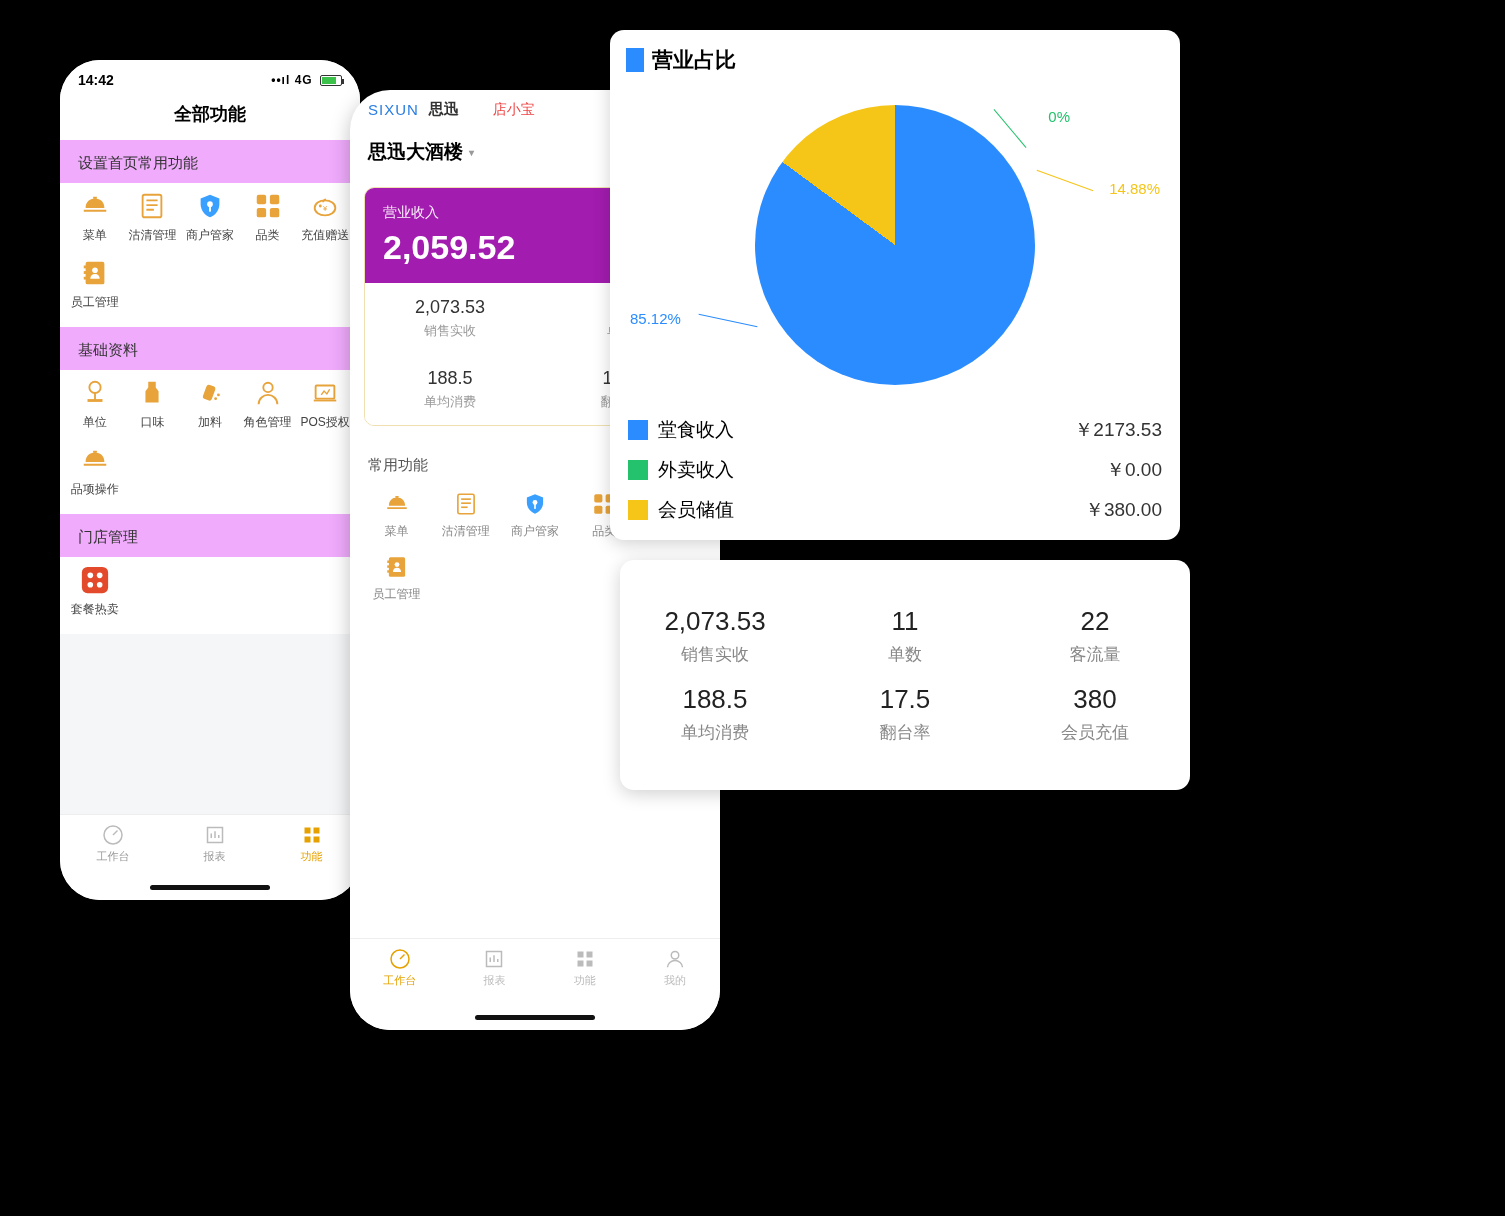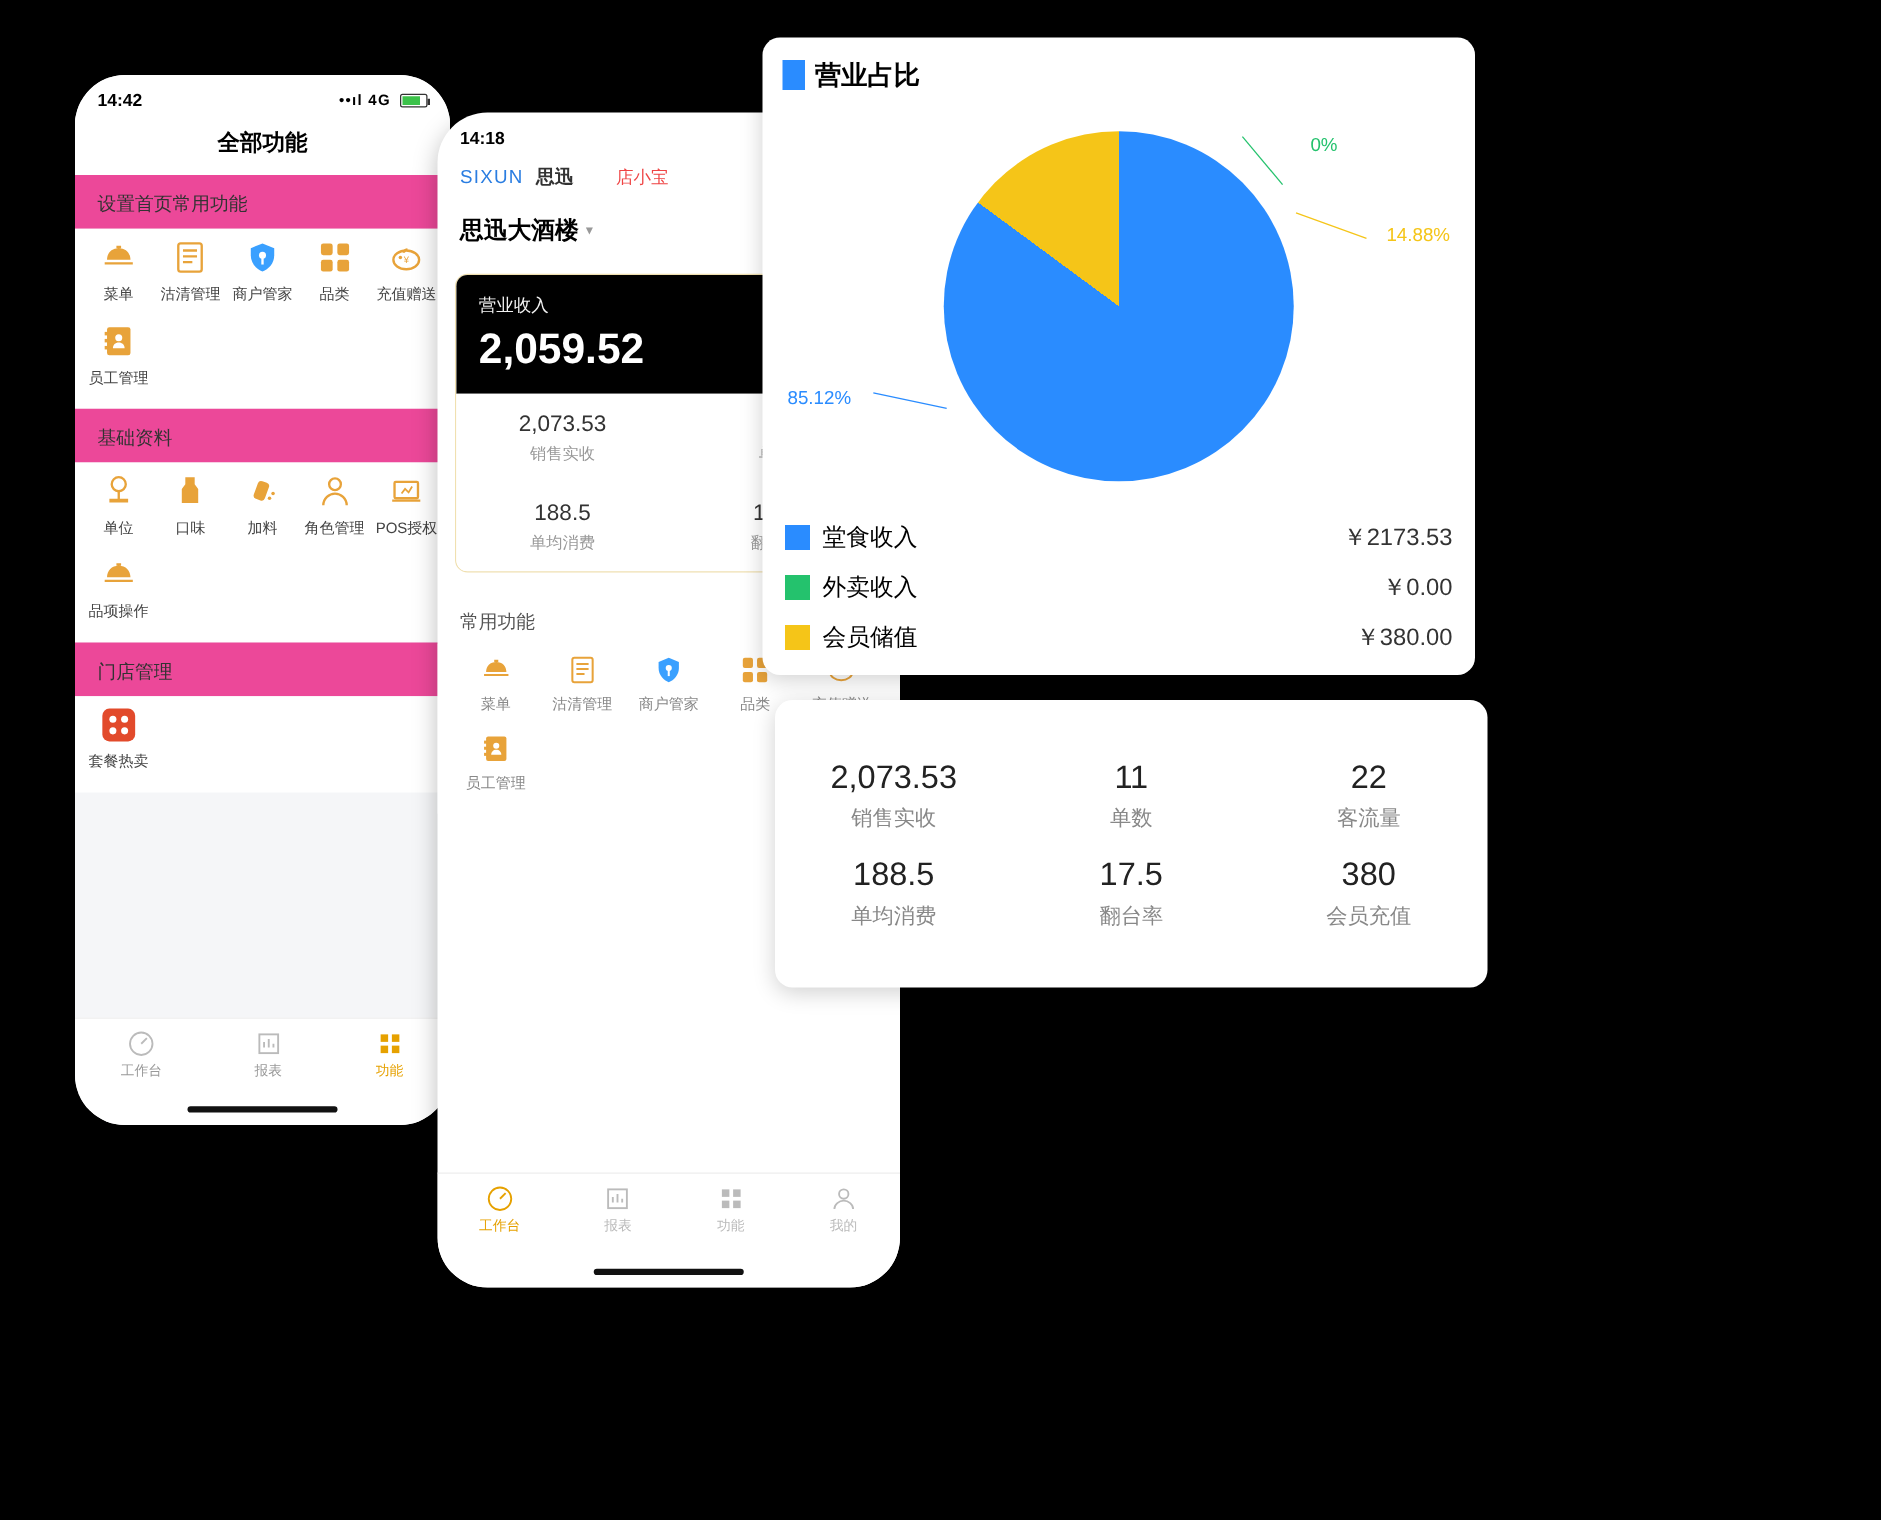--- a/index.html
+++ b/index.html
@@ -27,40 +27,40 @@
     border-radius: 14px;
     box-shadow: 0 4px 18px rgba(0,0,0,0.18);
   }
   #card-pie { left: 610px; top: 30px; width: 570px; height: 510px; }
   #card-stats { left: 620px; top: 560px; width: 570px; height: 230px; }
 
   
   .statusbar { display:flex; justify-content:space-between; align-items:center; padding: 12px 18px 4px; font-weight:600; font-size:14px;}
   .statusbar .icons { font-size:12px; letter-spacing:1px;}
   .page-title { text-align:center; font-size:18px; font-weight:700; padding: 10px 0 14px; background:#fff;}
-  .section-h { font-size:15px; color:#333; padding: 14px 18px 10px; background:#ec4899;}
+  .section-h { font-size:15px; color:#333; padding: 14px 18px 10px; background:#f0abfc;}
   .grid3 { display:grid; grid-template-columns:repeat(5,1fr); gap:14px 0; padding:8px 6px 16px; background:#fff;}
   .grid-item { display:flex; flex-direction:column; align-items:center; gap:6px; cursor:pointer;}
   .grid-item .ico { width:30px; height:30px; display:flex; align-items:center; justify-content:center;}
   .grid-item .lbl { font-size:12px; color:#444; }
   .tabbar { position:absolute; bottom:0; left:0; right:0; height:86px; background:#fff; border-top:1px solid #eee; display:flex; justify-content:space-around; align-items:flex-start; padding-top:8px;}
   .tabbar .tab { display:flex; flex-direction:column; align-items:center; gap:2px; font-size:11px; color:#999; cursor:pointer;}
   .tabbar .tab.active { color:#e6a100;}
   .tabbar .tab .tico { width:24px; height:24px; display:flex; align-items:center; justify-content:center;}
   .home-ind { position:absolute; bottom:10px; left:50%; transform:translateX(-50%); width:120px; height:5px; background:#111; border-radius:3px;}
 
   
   .brand { display:flex; align-items:center; gap:10px; padding: 10px 18px 6px;}
   .brand .logo1 { color:#2a7de1; font-weight:400; letter-spacing:1px; font-size:15px;}
   .brand .logo2 { color:#333; font-weight:800; font-size:15px;}
   .brand .sub { color:#ef4444; font-size:14px; margin-left:24px;}
   .store-sel { padding: 14px 18px; font-size:19px; font-weight:700; display:flex; align-items:center; gap:6px;}
   .store-sel .tri { font-size:10px; color:#999;}
   .rev-card { margin: 8px 14px; border-radius:10px; overflow:hidden; border:1px solid #f0e0b0;}
-  .rev-top { background:#000000; color:#fff; padding:16px 18px;}
+  .rev-top { background:#a21caf; color:#fff; padding:16px 18px;}
   .rev-top .lbl { font-size:14px; opacity:.95;}
   .rev-top .big { font-size:34px; font-weight:700; margin-top:6px;}
   .rev-grid { display:grid; grid-template-columns:1fr 1fr; background:#fff;}
   .rev-cell { padding:14px 0; text-align:center;}
   .rev-cell .v { font-size:18px; color:#333;}
   .rev-cell .l { font-size:13px; color:#999; margin-top:4px;}
   .common-h { padding: 22px 18px 8px; font-size:15px; color:#555;}
   #phone-b .grid3 { padding: 8px 12px 16px; }
   #phone-b .grid-item .ico { width:26px; height:26px;}
   #phone-b .grid-item .lbl { font-size:12px; color:#888;}
@@ -333,24 +333,20 @@
             <use href="#i-gridtab"></use>
           </svg>
         </span>
         <span>功能</span>
       </div>
     </div>
   <div class="home-ind"></div>
 </div>
 
 <div class="phone" id="phone-b">
-  <div class="statusbar">
-    <span>14:18</span>
-    <span></span>
-  </div>
   <div class="brand">
     <span class="logo1">SIXUN</span>
     <span class="logo2">思迅</span>
     <span class="sub">店小宝</span>
   </div>
   <div class="store-sel">
     <span>思迅大酒楼</span>
     <span class="tri">▾</span>
   </div>
   <div class="rev-card">

